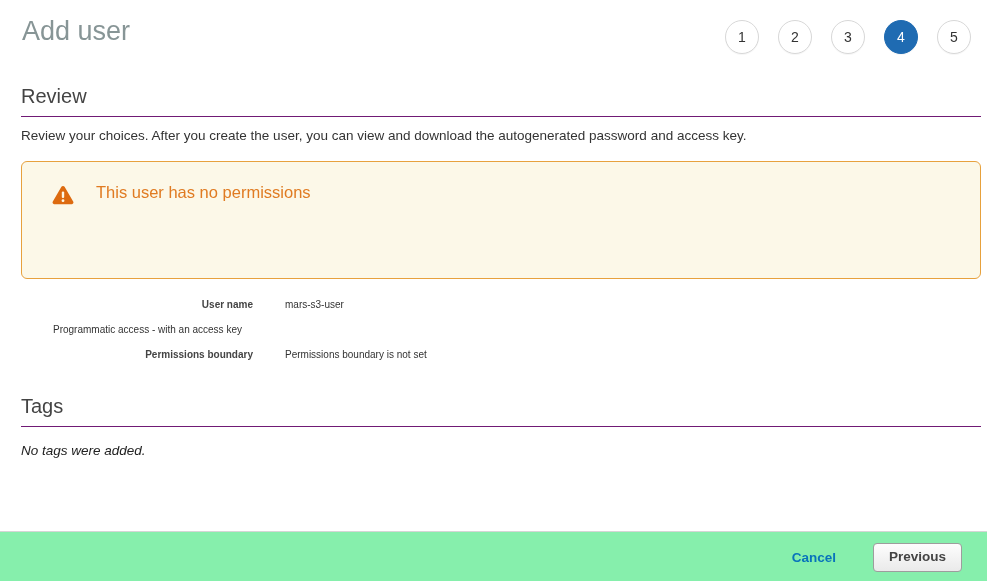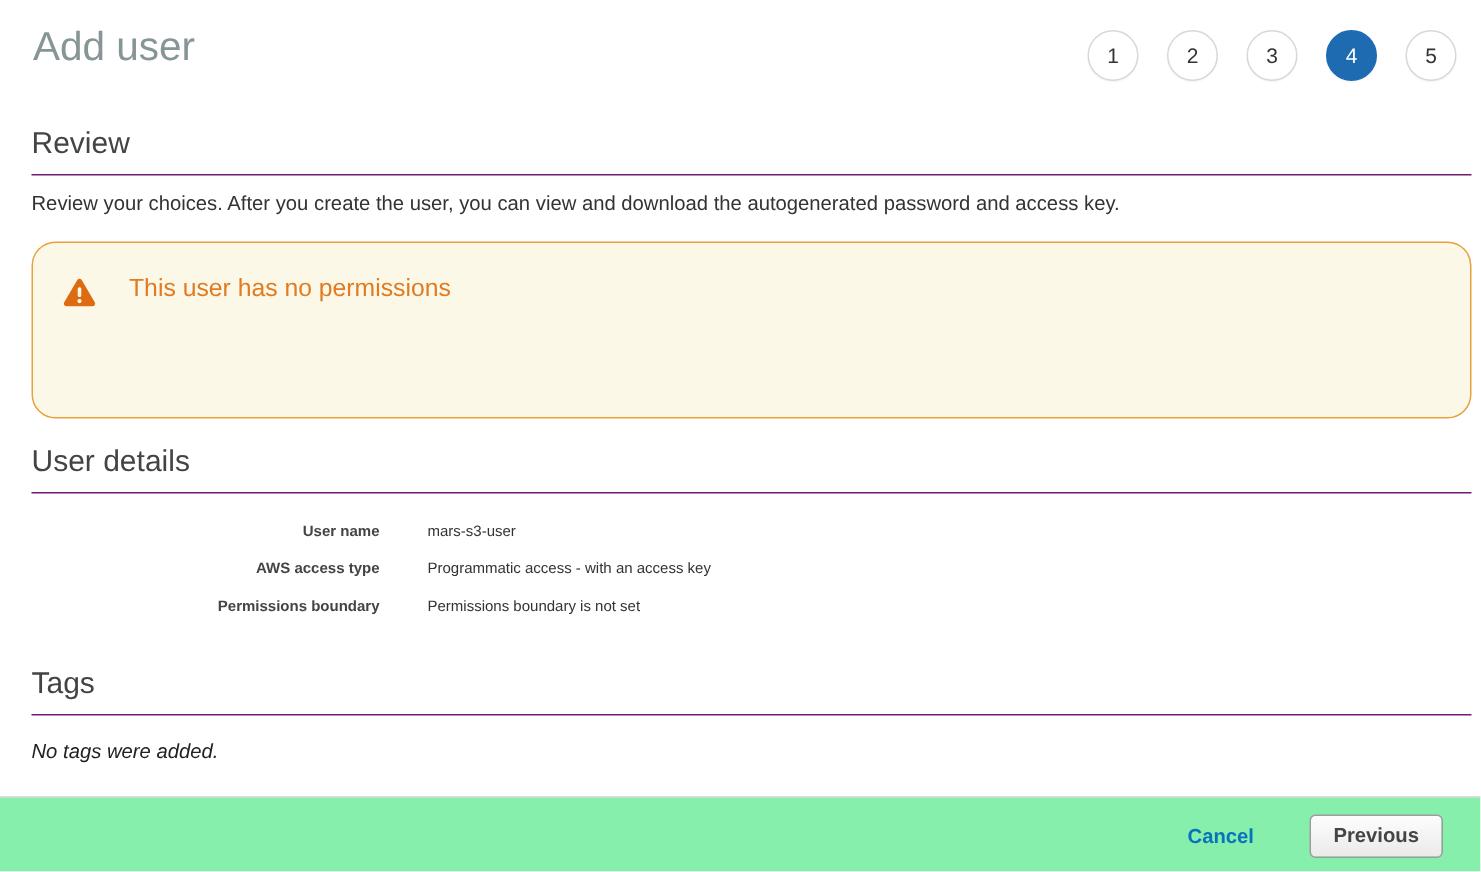--- a/index.html
+++ b/index.html
@@ -62,23 +62,23 @@
     font-size: 13.5px;
     color: #333;
   }
 
   
   .warning-box {
     margin-top: 18px;
     display: flex;
     align-items: flex-start;
     border: 1px solid #e7a13d;
-    border-radius: 16px;
+    border-radius: 6px;
     background: #fcf8e8;
-    padding: 21px 30px 20px 20px;
+    padding: 21px 30px 20px 30px;
     min-height: 118px;
   }
   .warning-icon { flex: 0 0 auto; margin-top: 2px; line-height: 0; }
   .warning-text { margin-left: 22px; }
   .warning-title {
     margin: 0;
     font-size: 16.5px;
     font-weight: 500;
     color: #e07b22;
     line-height: 1.2;
@@ -184,28 +184,26 @@
           <circle cx="12" cy="16.7" r="1.55" fill="#fcf8e8"></circle>
         </svg>
       </span>
       <div class="warning-text">
         <h3 class="warning-title">This user has no permissions</h3>
       </div>
     </div>
   </section>
 
   <section class="user-details-section">
-    <h2 class="section-heading">User details</h2>
     <div class="detail-rows">
       <div class="detail-row">
         <div class="detail-label">User name</div>
         <div class="detail-value">mars-s3-user</div>
       </div>
       <div class="detail-row">
-        <div class="detail-label">AWS access type</div>
         <div class="detail-value">Programmatic access - with an access key</div>
       </div>
       <div class="detail-row">
         <div class="detail-label">Permissions boundary</div>
         <div class="detail-value">Permissions boundary is not set</div>
       </div>
     </div>
   </section>
 
   <section class="tags-section">

